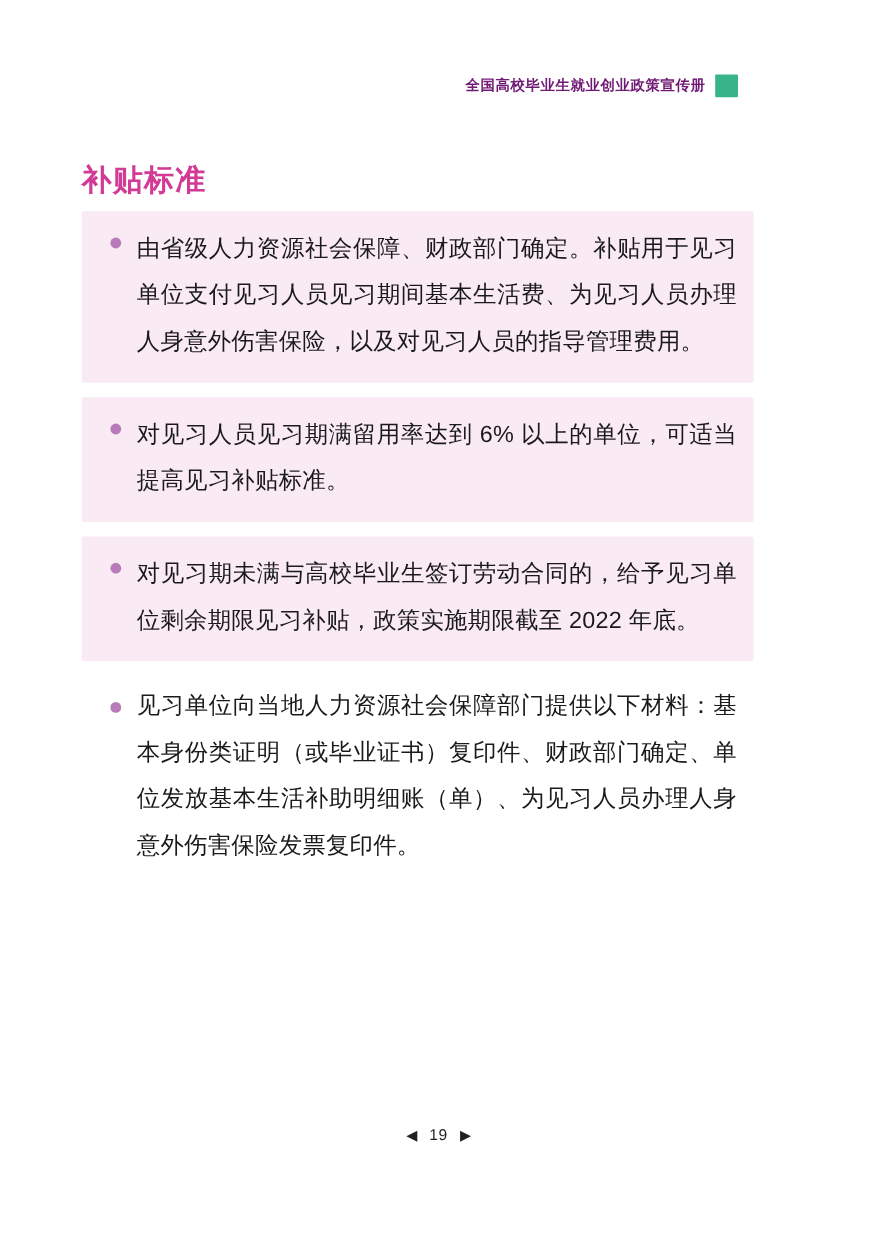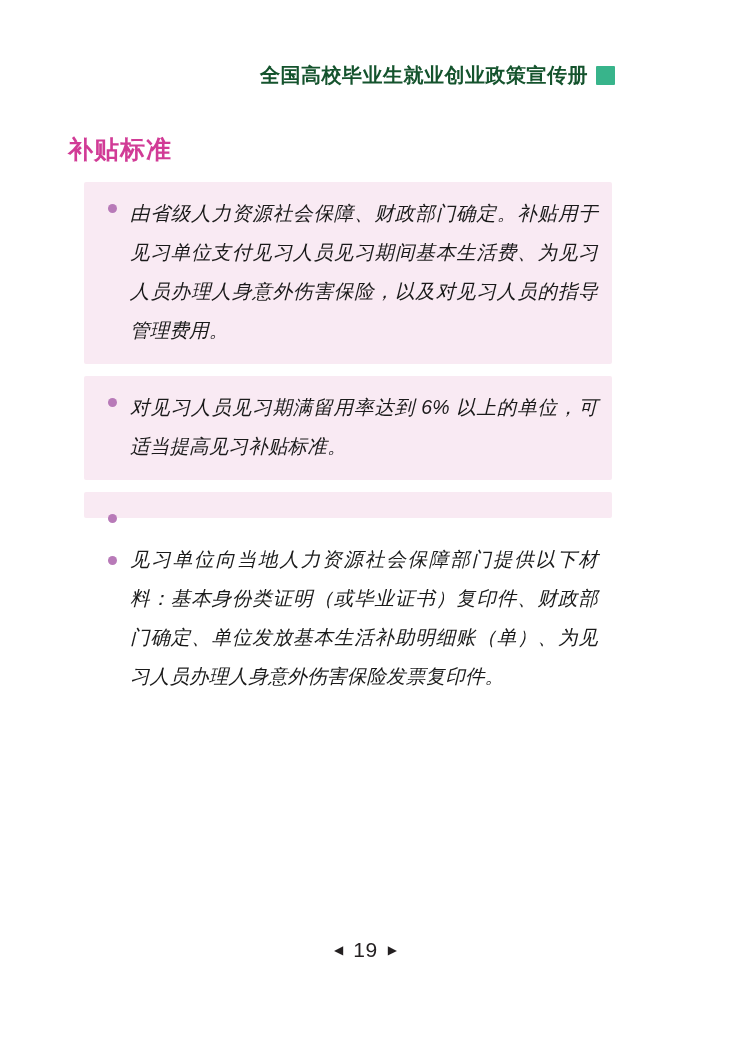--- a/index.html
+++ b/index.html
@@ -25,23 +25,23 @@
   
   .header {
     position: absolute;
     top: 62px;
     right: 116px;
     display: flex;
     align-items: center;
     gap: 8px;
   }
   .header-title {
-    font-size: 20px;
+    font-size: 12px;
     letter-spacing: 0.5px;
-    color: #14532d;
+    color: #701a75;
     font-weight: 600;
     white-space: nowrap;
   }
   .header-mark {
     width: 19px;
     height: 19px;
     background: #38b48b;
     display: block;
     border-radius: 1px;
   }
@@ -63,23 +63,22 @@
     letter-spacing: 1px;
     margin: 0 0 10px 0;
     padding-left: 0px;
   }
   .section-heading.second {
     margin-top: 42px;
   }
 
   .bullet-list {
     list-style: none;
-    margin: 16px;
+    margin: 0;
     padding: 0;
-    font-style: italic;
   }
   .bullet-item {
     position: relative;
     background: #f9eaf3;
     padding: 12px 14px 14px 46px;
     margin-bottom: 12px;
     border-radius: 2px;
   }
   .bullet-item.plain {
     background: transparent;
@@ -115,21 +114,21 @@
     align-items: center;
     justify-content: center;
     gap: 10px;
   }
   .footer-arrow {
     color: #231f20;
     font-size: 12px;
     line-height: 1;
   }
   .page-number {
-    font-size: 21px;
+    font-size: 13px;
     color: #231f20;
     letter-spacing: 0.5px;
   }
 </style>
 </head>
 <body>
 
 <div class="page">
 
   <div class="header">
@@ -145,20 +144,21 @@
         <li class="bullet-item">
           <span class="bullet-dot"></span>
           <p class="bullet-text">由省级人力资源社会保障、财政部门确定。补贴用于见习单位支付见习人员见习期间基本生活费、为见习人员办理人身意外伤害保险，以及对见习人员的指导管理费用。</p>
         </li>
         <li class="bullet-item">
           <span class="bullet-dot"></span>
           <p class="bullet-text">对见习人员见习期满留用率达到 6% 以上的单位，可适当提高见习补贴标准。</p>
         </li>
         <li class="bullet-item">
           <span class="bullet-dot"></span>
+          <p class="bullet-text">对见习期未满与高校毕业生签订劳动合同的，给予见习单位剩余期限见习补贴，政策实施期限截至 2022 年底。</p>
         </li>
       </ul>
     </div>
 
     <div class="section">
       <ul class="bullet-list">
         <li class="bullet-item plain">
           <span class="bullet-dot"></span>
           <p class="bullet-text">见习单位向当地人力资源社会保障部门提供以下材料：基本身份类证明（或毕业证书）复印件、财政部门确定、单位发放基本生活补助明细账（单）、为见习人员办理人身意外伤害保险发票复印件。</p>
         </li>

